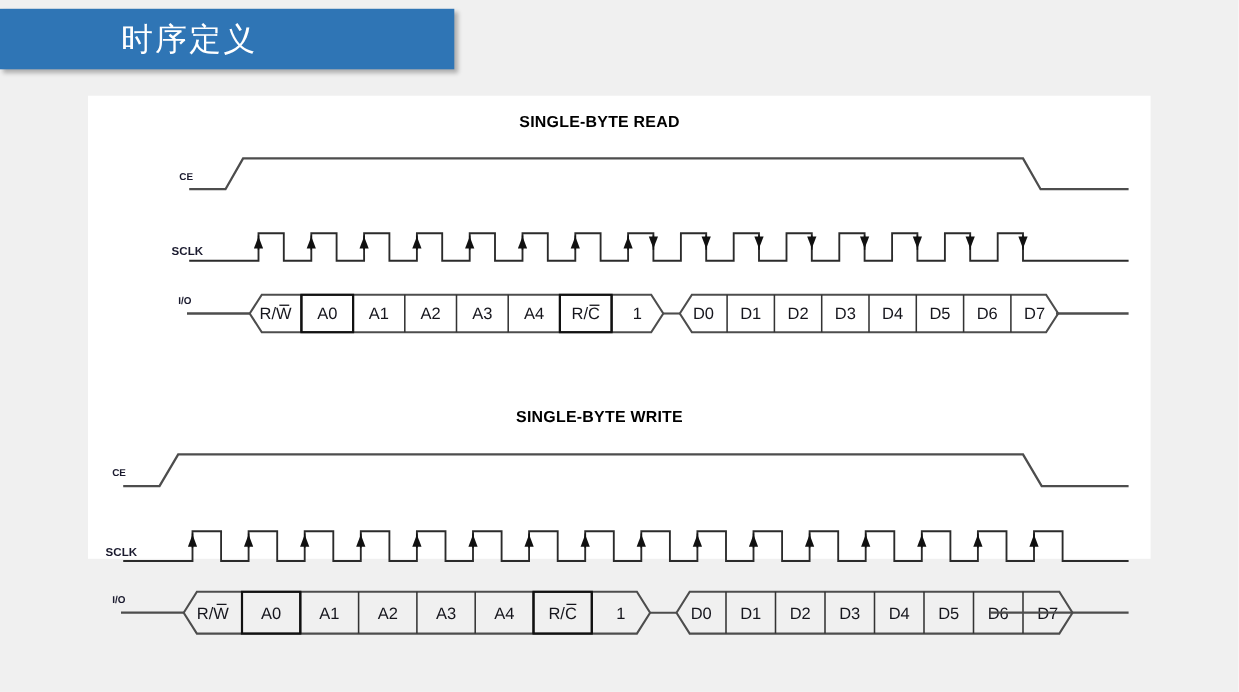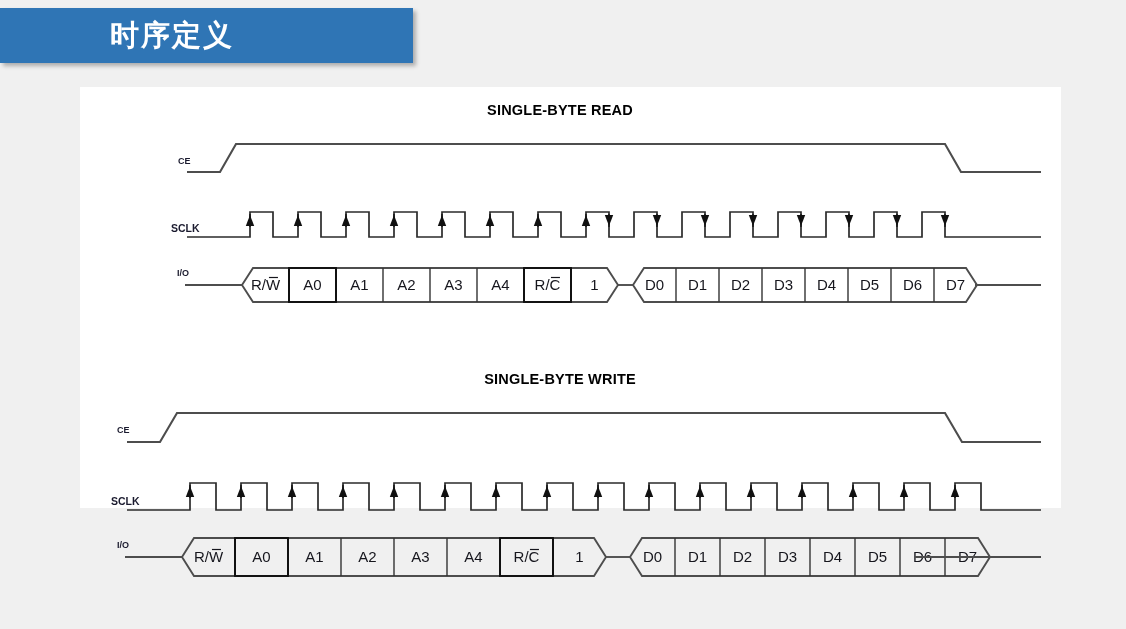--- a/index.html
+++ b/index.html
@@ -8,32 +8,30 @@
     background:#f0f0f0;
     font-family:"Liberation Sans", sans-serif;
     overflow:hidden;
     position:relative;
   }
   
   #title-banner{
     position:absolute;left:0;top:8px;width:413px;height:55px;
     background:#2f75b5;
     box-shadow:3px 3px 4px rgba(0,0,0,0.28);
-    font-weight:bold;
   }
   #title-text{
     position:absolute;left:110px;top:50%;transform:translateY(-50%);
     color:#ffffff;font-size:29px;letter-spacing:2px;
     white-space:nowrap;
   }
   
   #figure-panel{
     position:absolute;left:80px;top:87px;width:966px;height:421px;
     background:#ffffff;
-    padding-left:15px;
   }
   #figure-svg{display:block;width:966px;height:525px;}
   .wf-title{
     font-family:"Liberation Sans", sans-serif;
     font-size:14.5px;font-weight:bold;fill:#000000;
     letter-spacing:0.2px;
   }
   .sig-label{
     font-family:"Liberation Sans", sans-serif;
     font-weight:bold;fill:#1a1a2e;

